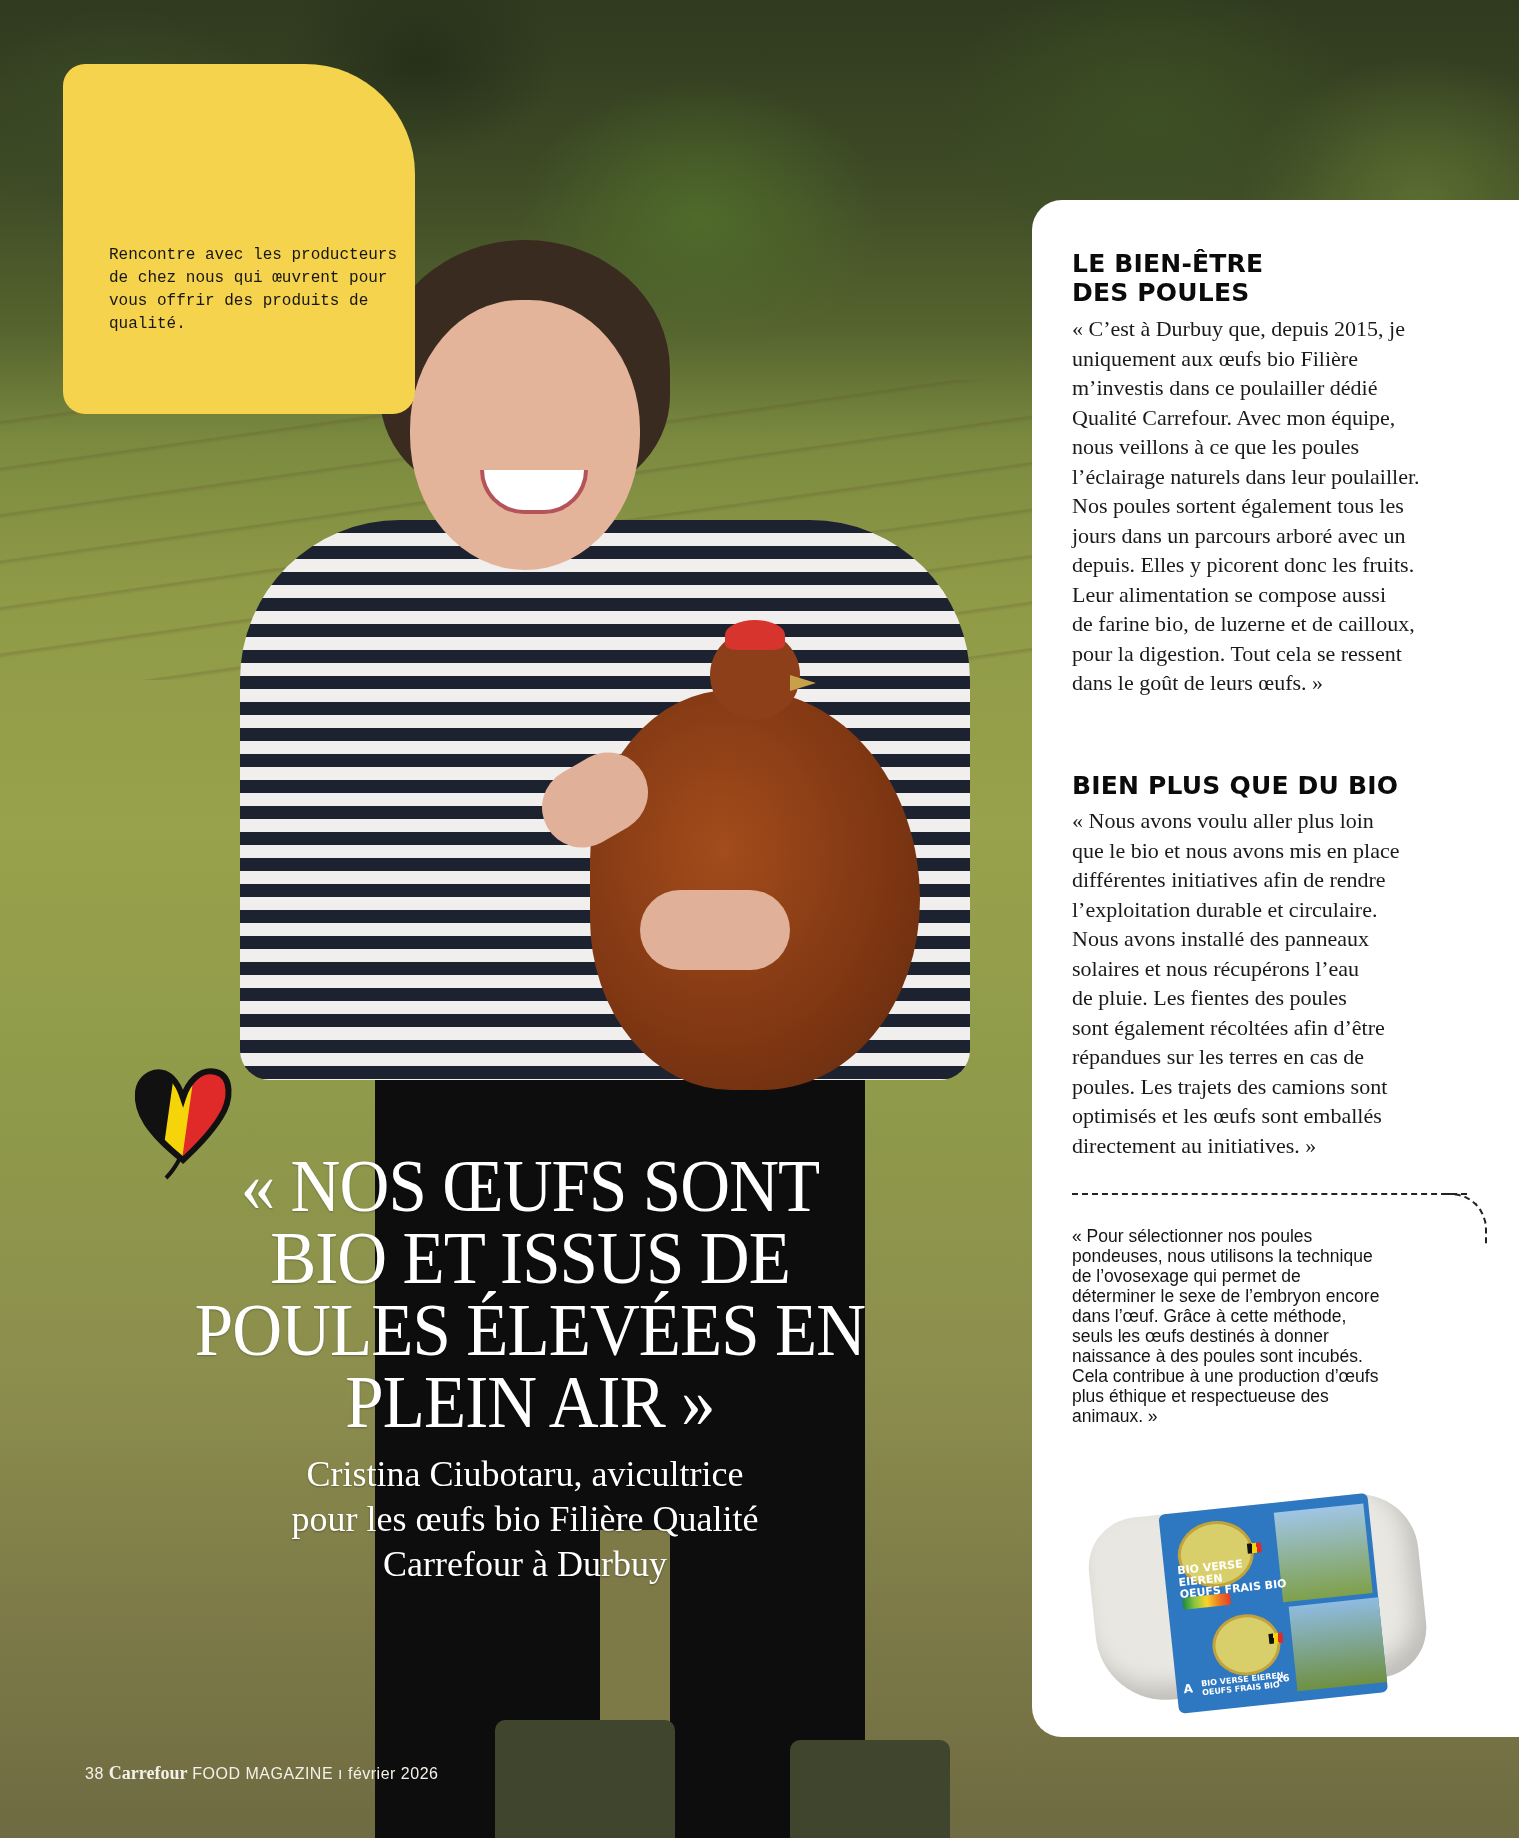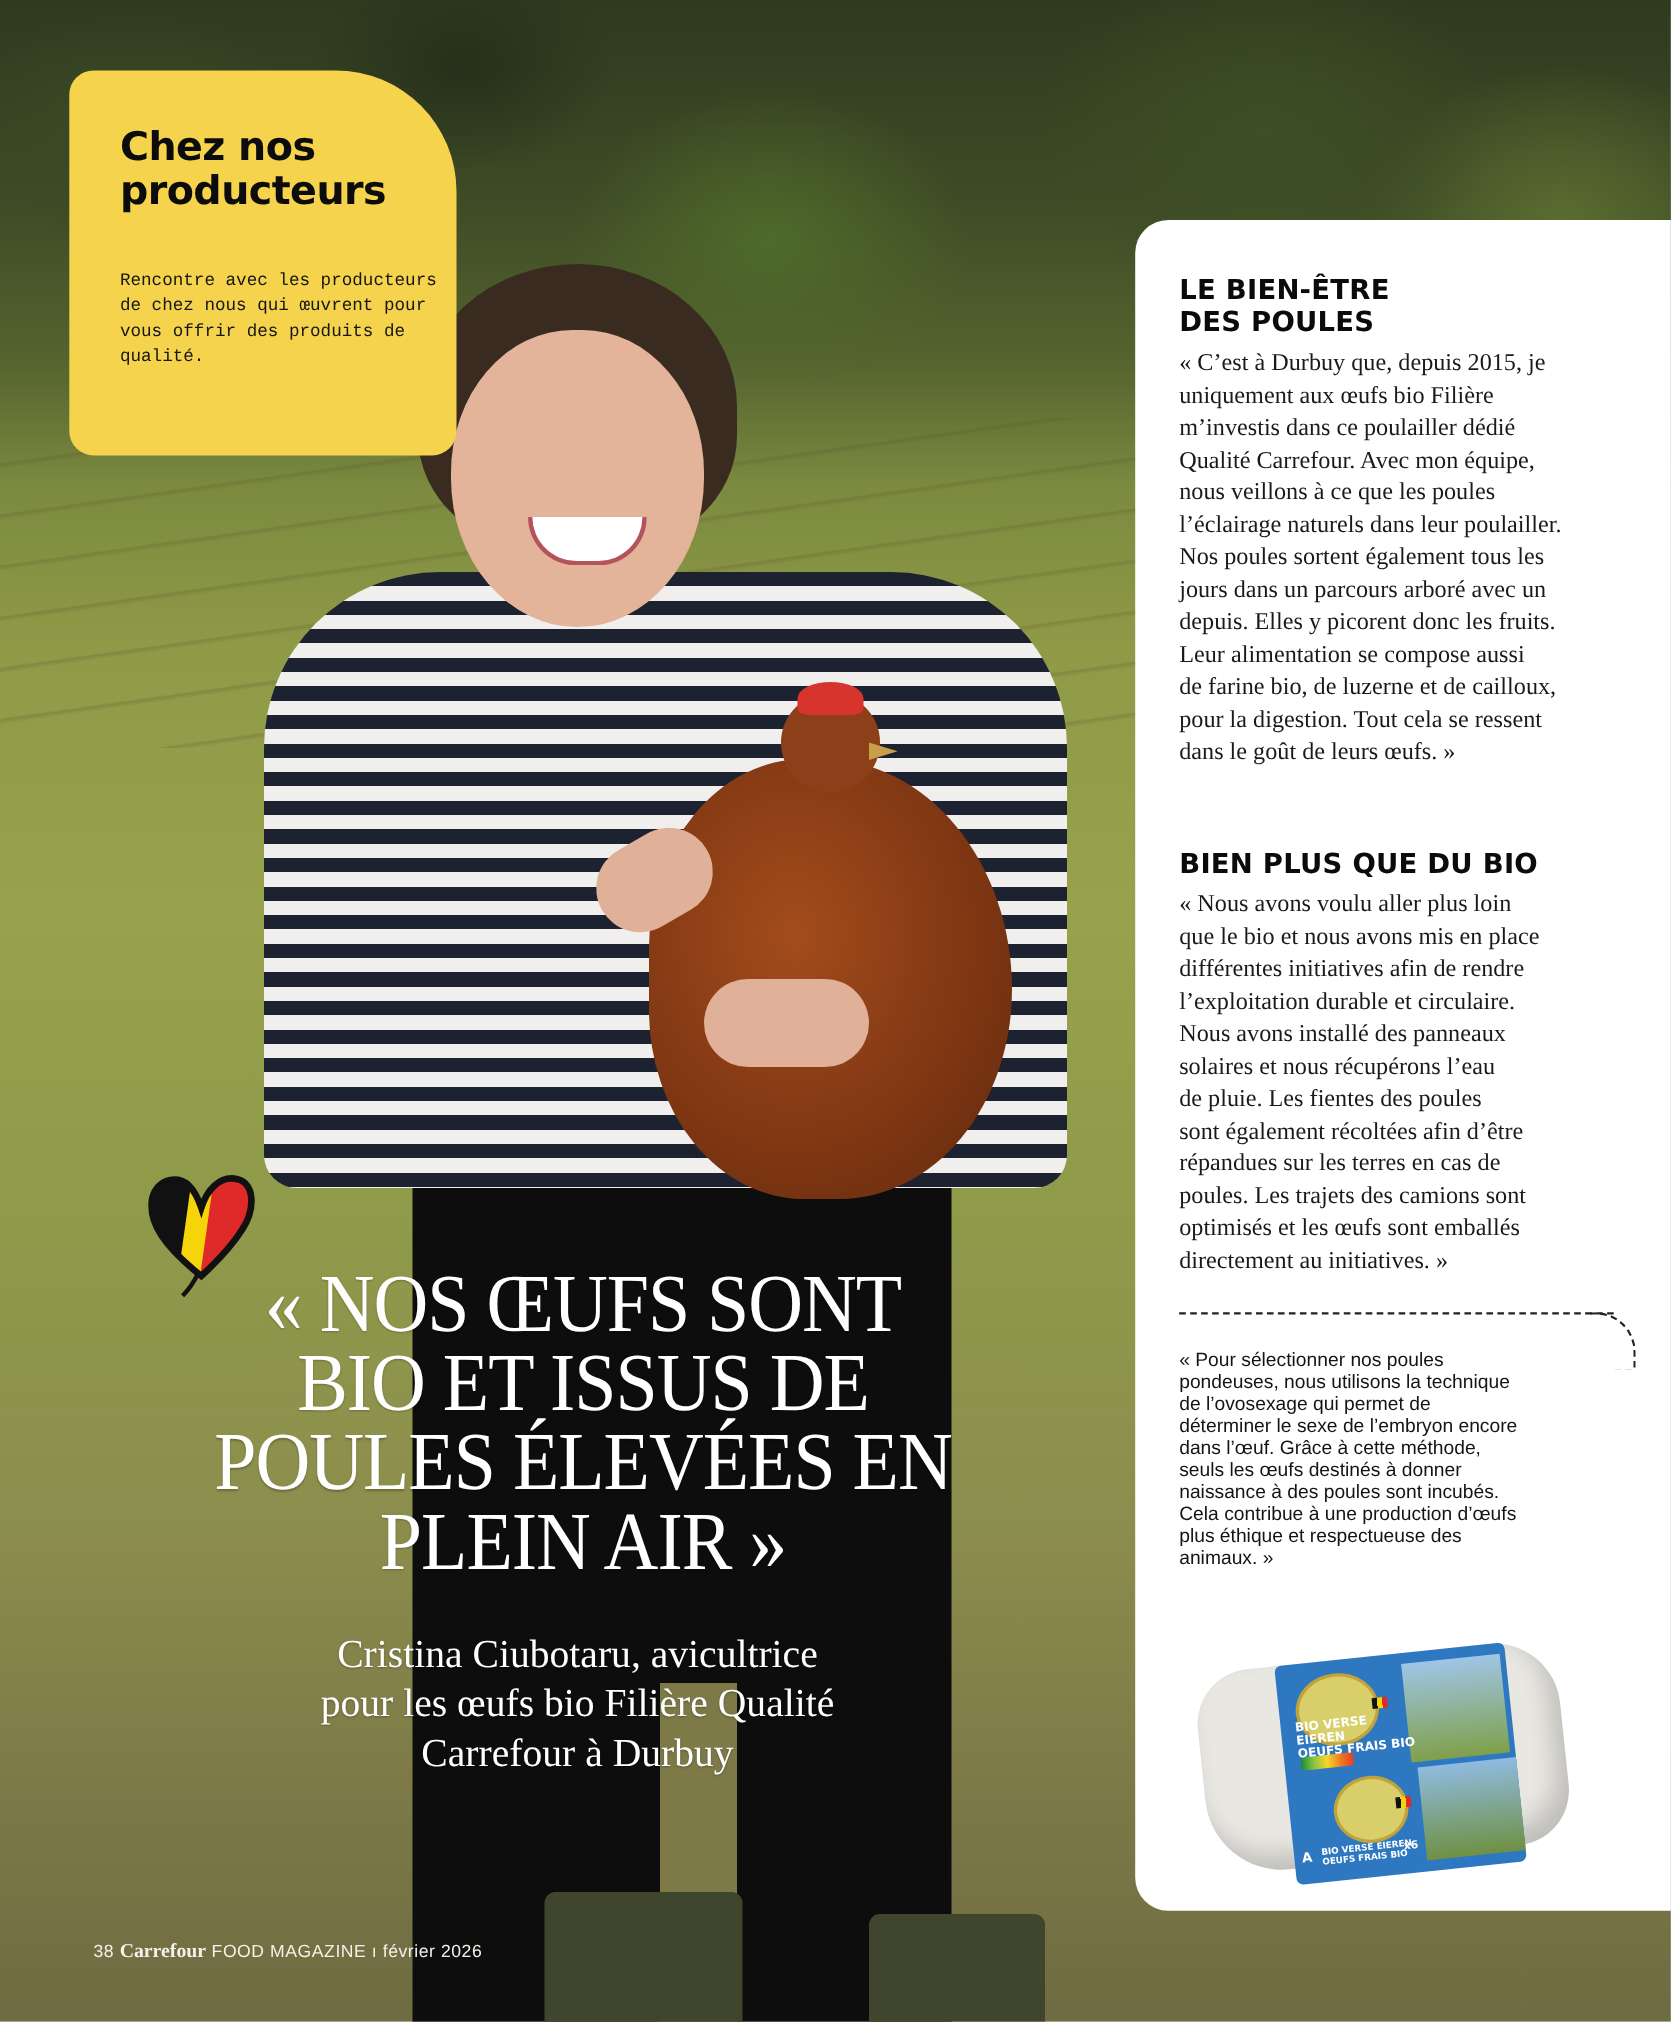--- a/index.html
+++ b/index.html
@@ -100,21 +100,20 @@
   .pull-quote {
     position:absolute; left:140px; top:1150px; width:780px; text-align:center;
     font-family:"Liberation Serif", serif; font-size:75px; line-height:72px; color:#ffffff;
     letter-spacing:-1px; transform:scaleX(0.92); transform-origin:center top;
     text-shadow:0 1px 2px rgba(0,0,0,0.25);
   }
   .quote-author {
     position:absolute; left:200px; top:1452px; width:650px; text-align:center;
     font-family:"Liberation Serif", serif; font-size:36px; line-height:45px; color:#ffffff;
     text-shadow:0 1px 2px rgba(0,0,0,0.3);
-    margin-top:29px;
   }
 
   
   .footer {
     position:absolute; left:85px; top:1763px; font-size:16px; color:#f4f1e8; white-space:nowrap;
     font-family:"Liberation Sans", sans-serif; letter-spacing:0.5px;
   }
   .footer .brand { font-family:"Liberation Serif", serif; font-weight:bold; font-size:18px; letter-spacing:0; }
 </style>
 </head>
@@ -135,24 +134,20 @@
   <div class="person-smile"></div>
   <div class="hen-body"></div>
   <div class="hen-head"></div>
   <div class="hen-comb"></div>
   <div class="hen-beak"></div>
   <div class="hand" style="left:540px;top:760px;transform:rotate(-30deg);"></div>
   <div class="hand" style="left:640px;top:890px;width:150px;"></div>
 </div>
 
 <div class="yellow-box">
-  <div class="yellow-title">
-    <div>Chez nos</div>
-    <div>producteurs</div>
-  </div>
   <div class="yellow-desc">Rencontre avec les producteurs de chez nous qui œuvrent pour vous offrir des produits de qualité.</div>
 </div>
 
 <svg class="heart" viewBox="0 0 110 120">
   <defs>
     <clipPath id="hclip">
       <path d="M55 100 C 20 72, 8 52, 10 32 C 12 14, 32 6, 44 18 C 50 24, 53 32, 55 38 C 60 22, 72 8, 88 12 C 104 16, 104 40, 92 58 C 82 74, 68 88, 55 100 Z"></path>
     </clipPath>
   </defs>
   <g clip-path="url(#hclip)">

